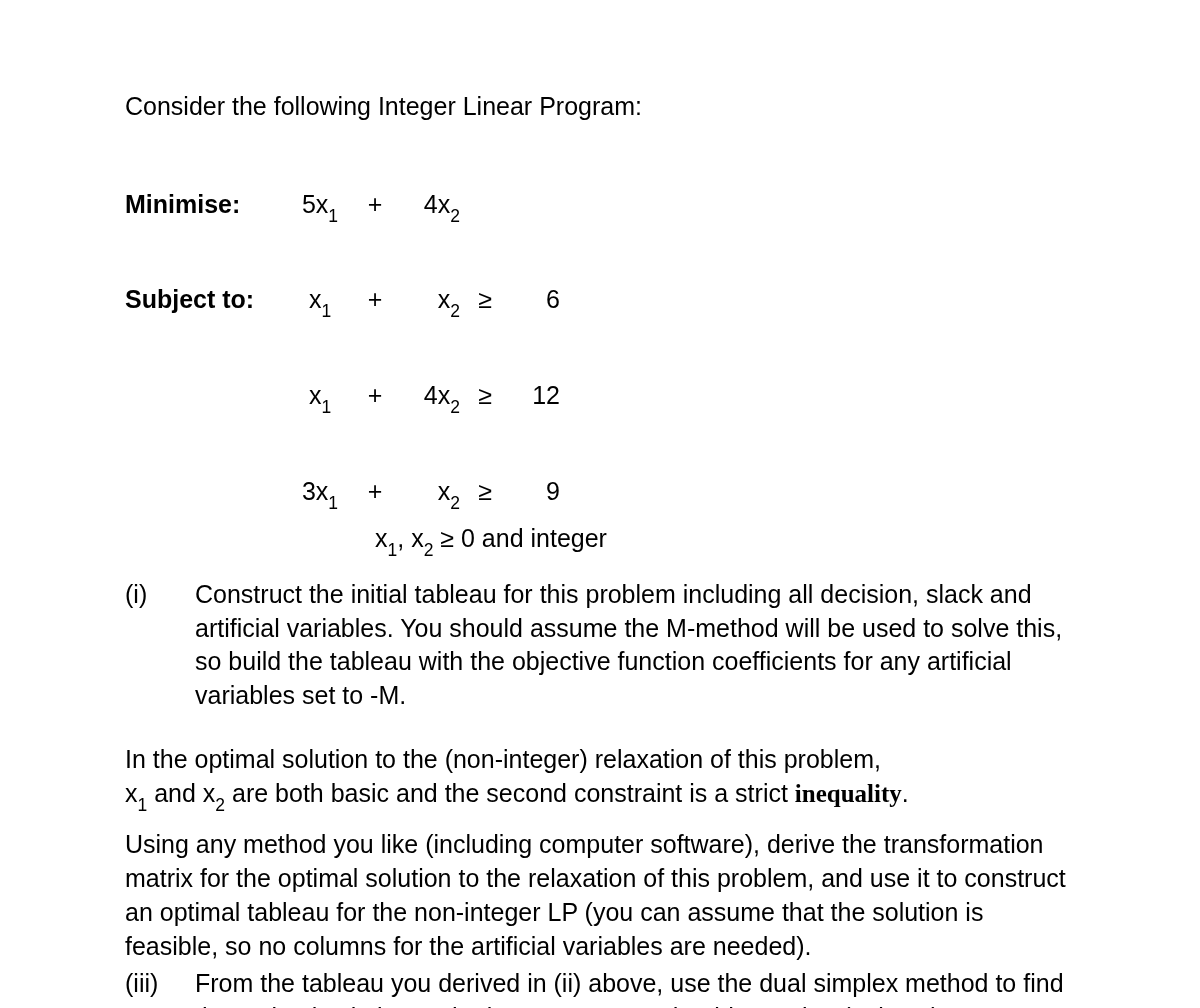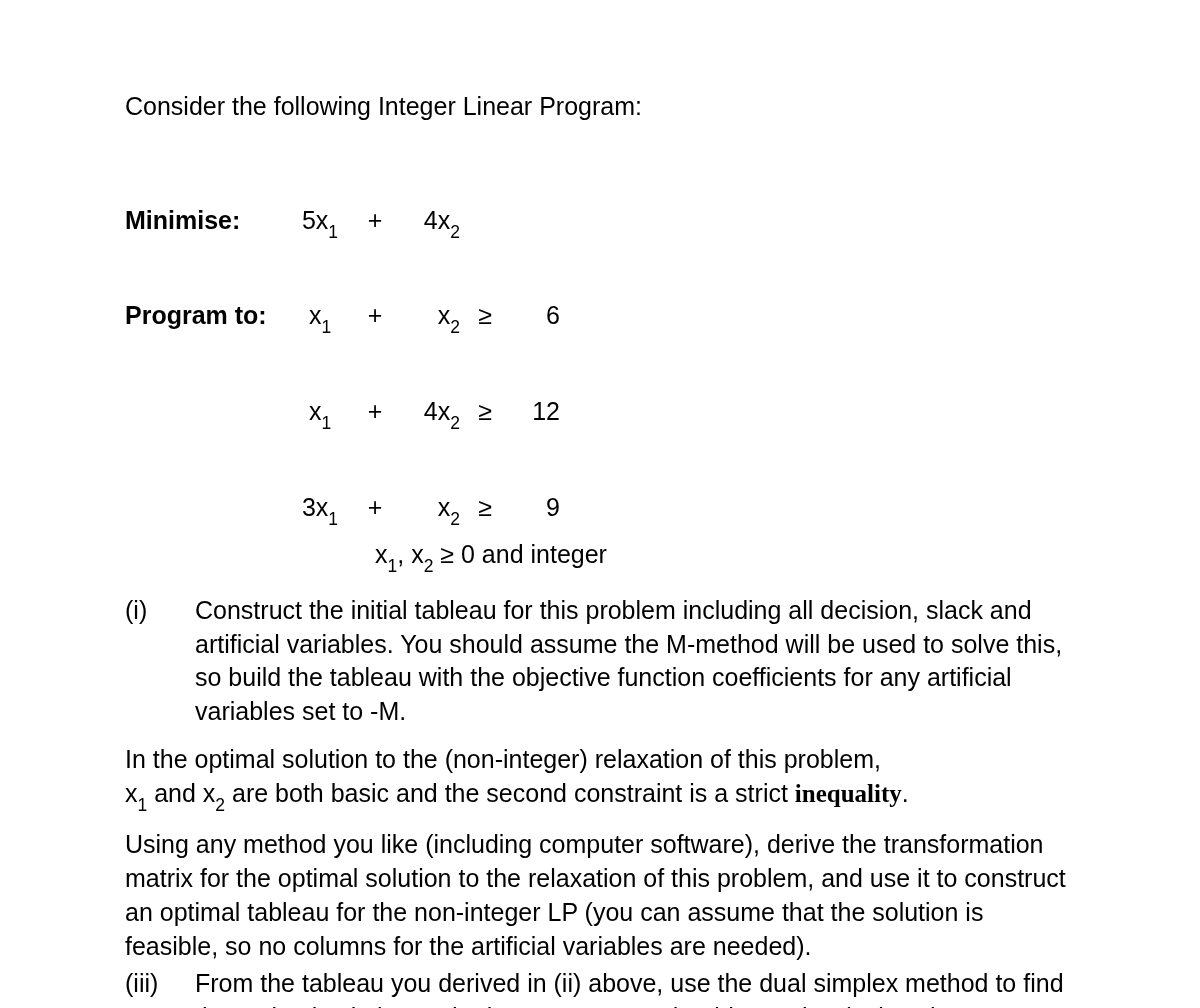--- a/index.html
+++ b/index.html
@@ -11,21 +11,21 @@
       width: 1200px;
       height: 1008px;
       background: #ffffff;
       font-family: Verdana, Geneva, sans-serif;
       font-size: 25px;
       color: #000000;
       padding: 90px 110px 40px 125px;
       line-height: 1.35;
     }
     .intro {
-      margin-bottom: 32px;
+      margin-bottom: 16px;
     }
     .math-block {
       margin-bottom: 8px;
     }
     .math-row {
       display: flex;
       align-items: baseline;
       margin-bottom: 10px;
       min-height: 32px;
     }
@@ -71,21 +71,21 @@
     }
     .roman-col {
       width: 70px;
       flex-shrink: 0;
     }
     .question-text {
       flex: 1;
       padding-right: 20px;
     }
     .mid-text {
-      margin-top: 14px;
+      margin-top: 30px;
       margin-bottom: 14px;
       padding-right: 20px;
     }
     .bold {
       font-weight: bold;
       font-family: Liberation Serif, serif;
     }
   </style>
 </head>
 <body>
@@ -99,21 +99,21 @@
     <div class="term-col">
       <span>5</span><span>x</span><span class="sub">1</span>
     </div>
     <div class="op-col">+</div>
     <div class="term2-col">
       <span>4</span><span>x</span><span class="sub">2</span>
     </div>
   </div>
 
   <div class="math-row">
-    <div class="label-col">Program to:</div>
+    <div class="label-col">Subject to:</div>
     <div class="term-col">
       <span></span><span>x</span><span class="sub">1</span>
     </div>
     <div class="op-col">+</div>
     <div class="term2-col">
       <span></span><span>x</span><span class="sub">2</span>
     </div>
     <div class="rel-col">≥</div>
     <div class="rhs-col">6</div>
   </div>

